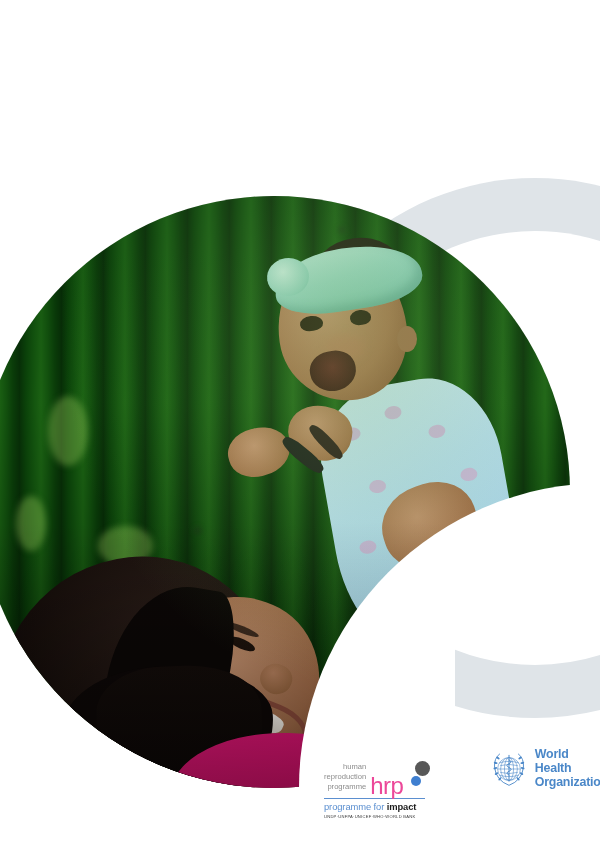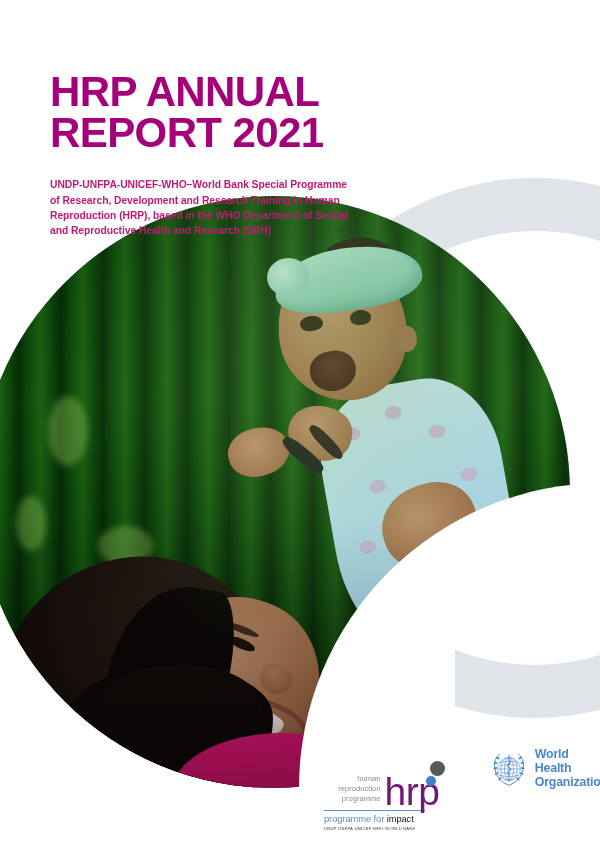--- a/index.html
+++ b/index.html
@@ -320,35 +320,35 @@
     position: absolute;
     left: 324px;
     top: 748px;
     z-index: 30;
     display: flex;
     align-items: flex-start;
     gap: 36px;
   }
   
   .hrp-logo { position: relative; width: 130px; }
-  .hrp-top { display: flex; align-items: flex-end; gap: 4px; justify-content: center; }
+  .hrp-top { display: flex; align-items: flex-end; gap: 4px; }
   .hrp-words {
     text-align: right;
     font-size: 7.6px;
     line-height: 1.33;
     color: #8c8c8c;
     padding-bottom: 3px;
     white-space: pre-line;
   }
   .hrp-mark { position: relative; display: flex; align-items: baseline; }
   .hrp-letters {
-    font-size: 39px;
+    font-size: 24px;
     font-weight: 300;
     line-height: 0.8;
-    color: #701a75;
+    color: #ec4899;
     letter-spacing: -0.5px;
     margin-top: 28px;
   }
   .hrp-dot-grey {
     position: absolute;
     left: 45px; top: 13px;
     width: 15px; height: 15px;
     border-radius: 50%;
     background: #585858;
   }
@@ -363,21 +363,21 @@
     margin-top: 3px;
     border-top: 1.6px solid #5b8fd0;
     width: 101px;
   }
   .hrp-tag {
     margin-top: 2px;
     font-size: 9.4px;
     color: #5b8fd0;
     letter-spacing: -0.1px;
   }
-  .hrp-tag b { color: #1b1b1b; font-weight: normal; }
+  .hrp-tag b { color: #1b1b1b; font-weight: bold; }
   .hrp-fine {
     margin-top: 2px;
     font-size: 4.1px;
     color: #3a3a3a;
     letter-spacing: 0.25px;
   }
 
   
   .who-logo { display: flex; align-items: center; gap: 7px; }
   .who-emblem { width: 38px; height: 38px; }
@@ -456,28 +456,20 @@
       </div>
 
       <div class="mom-hand"></div>
       <div class="wall-shade"></div>
     </div>
   </div>
 
   <div class="white-circle"></div>
   <div class="grey-band-2"></div>
 
-  <div class="text-block">
-    <h1 class="main-title" style="color: rgb(163, 0, 122);">HRP ANNUAL
-REPORT 2021</h1>
-    <p class="subtitle" style="color: rgb(192, 26, 114);">UNDP-UNFPA-UNICEF-WHO–World Bank Special Programme
-of Research, Development and Research Training in Human
-Reproduction (HRP), based in the WHO Department of Sexual
-and Reproductive Health and Research (SRH)</p>
-  </div>
 
   <div class="logo-row">
 
     <div class="hrp-logo">
       <div class="hrp-top">
         <div class="hrp-words">human
 reproduction
 programme</div>
         <div class="hrp-mark">
           <span class="hrp-letters">hrp</span>

